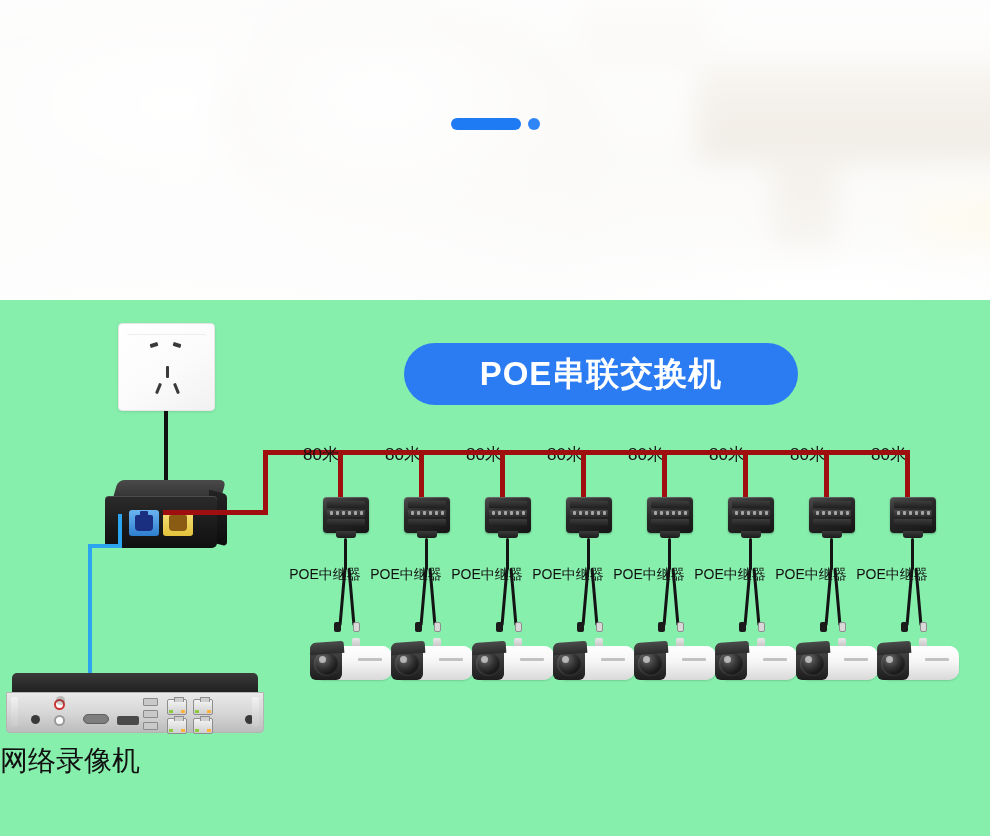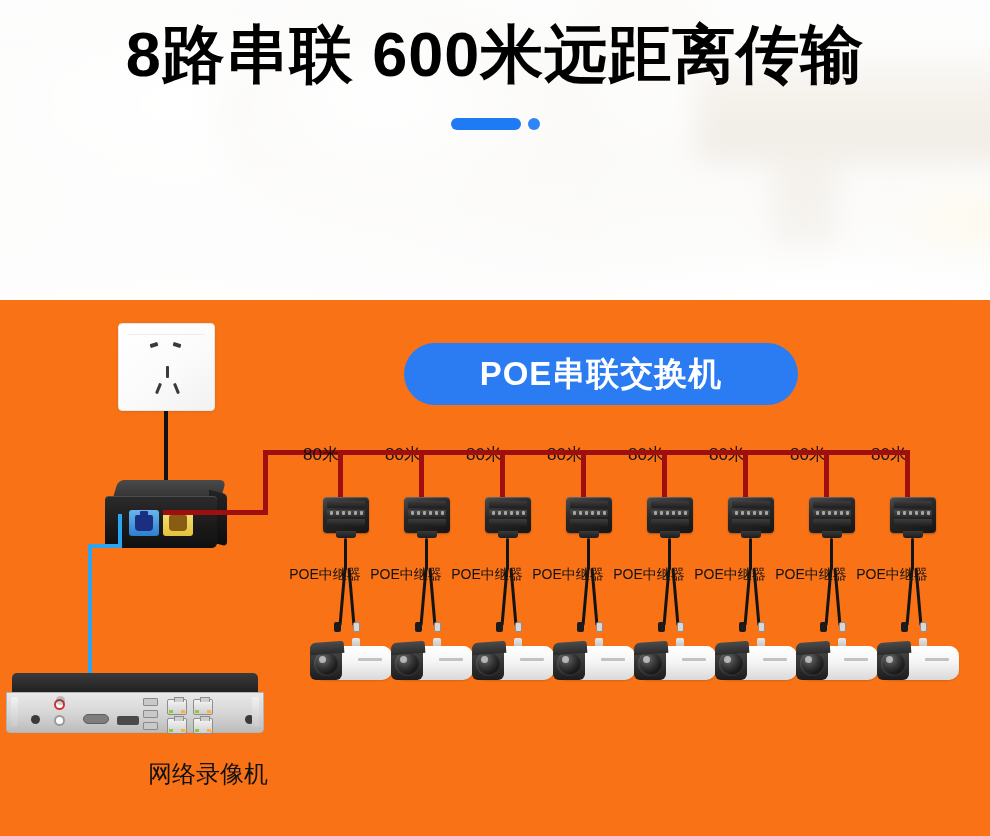--- a/index.html
+++ b/index.html
@@ -96,21 +96,21 @@
 
   .subtitle {
     position:absolute; left:0; top:158px; width:990px;
     text-align:center;
     font-size:27px; line-height:42px;
     color:#262626;
     white-space:nowrap;
   }
 
   
-  .diagram { position:absolute; left:0; top:300px; width:990px; height:536px; background:#f97316; }
+  .diagram { position:absolute; left:0; top:300px; width:990px; height:536px; background:#86efac; }
 
   
   .badge {
     position:absolute; left:404px; top:43px; width:394px; height:62px;
     background:#2b7cf3; border-radius:32px;
     color:#fff; font-size:33px; font-weight:600;
     display:flex; align-items:center; justify-content:center;
     letter-spacing:1px; white-space:nowrap;
   }
 
@@ -210,22 +210,22 @@
     width:20px; height:16px; background:linear-gradient(180deg,#f4f4f4,#cfcfcf);
     border:1px solid #8e8e8e; border-radius:2px;
   }
   .np-rj::before {
     content:""; position:absolute; left:6px; top:-3px; width:8px; height:4px;
     background:#cfcfcf; border:1px solid #8e8e8e; border-bottom:none;
   }
   .np-rj i { position:absolute; left:1px; bottom:1px; width:4px; height:3px; background:#8ecb3a; }
   .np-rj u { position:absolute; right:1px; bottom:1px; width:4px; height:3px; background:#ffb13a; }
   .nvr-label {
-    position:absolute; left:0; top:458px; width:268px; text-align:right;
-    font-size:24px; color:#111; white-space:nowrap;
+    position:absolute; left:0; top:442px; width:268px; text-align:left;
+    font-size:28px; color:#111; white-space:nowrap;
   }
 
   
   .rep { position:absolute; width:46px; height:44px; }
   .rep-body {
     position:absolute; left:0; top:0; width:46px; height:36px;
     background:linear-gradient(160deg,#4d4d4d 0%,#2a2a2a 38%,#151515 100%);
     border-radius:4px;
     box-shadow:inset 0 1px 0 rgba(255,255,255,.18), 0 1px 2px rgba(0,0,0,.3);
   }
@@ -304,21 +304,20 @@
     <div class="bg-chair"></div>
     <div class="bg-table-top"></div>
     <div class="bg-table"></div>
     <div class="bg-table-leg"></div>
     <div class="bg-fruit"></div>
     <div class="bg-round-table"></div>
   </div>
   <div class="hero-veil"></div>
 
   <div class="hero-inner">
-    <div class="title">8路串联 600米远距离传输</div>
 
     <div class="divider">
       <span class="bar"></span>
       <span class="dot"></span>
     </div>
 
     <div class="subtitle">
     </div>
   </div>
 </div>

